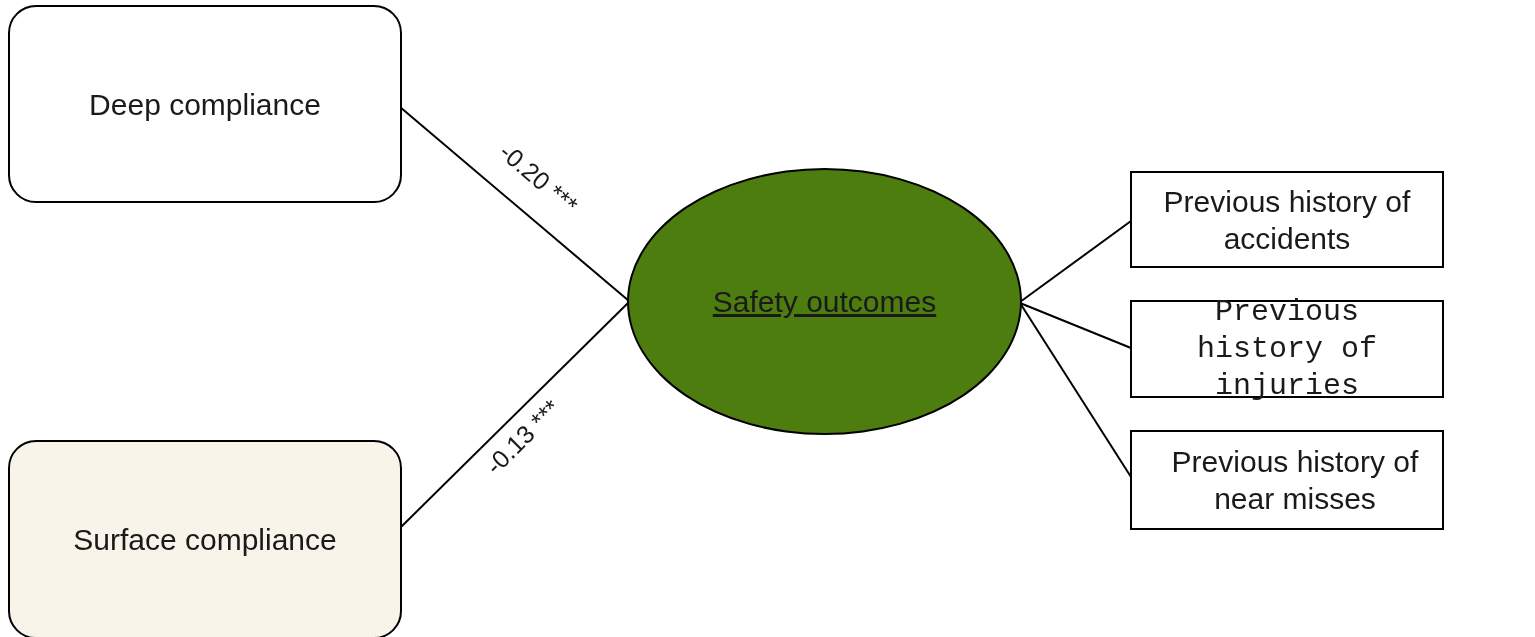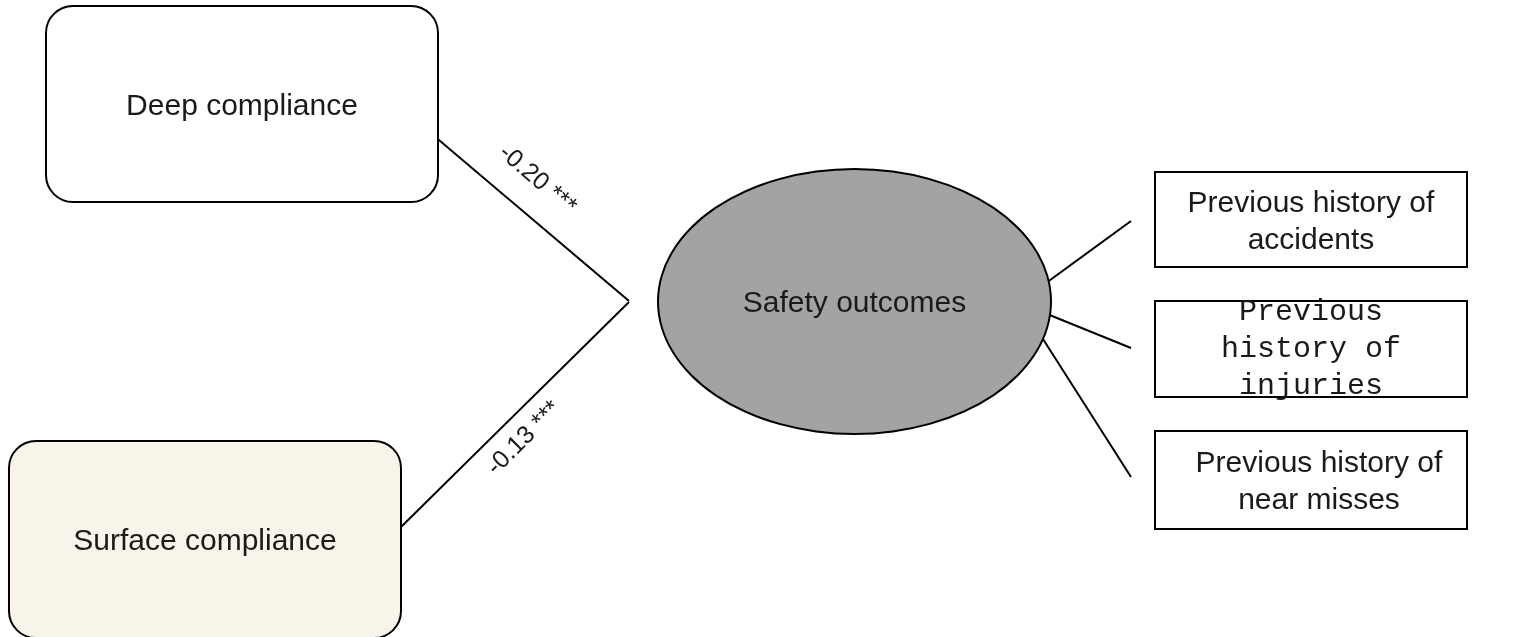--- a/index.html
+++ b/index.html
@@ -46,41 +46,40 @@
     background: #ffffff;
   }
   .rounded {
     border-radius: 28px;
   }
   .node-deep {
     left: 8px;
     top: 5px;
     width: 394px;
     height: 198px;
-    margin-left: 37px;
   }
   .node-surface {
     left: 8px;
     top: 440px;
     width: 394px;
     height: 199px;
     background: #f8f4ea;
   }
   .node-ellipse {
-    left: 657px;
+    left: 627px;
     top: 168px;
     width: 395px;
     height: 267px;
     border-radius: 50%;
-    background: #a3a3a3;
+    background: #4d7c0f;
+    text-decoration: underline;
   }
   .node-right {
     left: 1130px;
     width: 314px;
-    margin-left: 24px;
   }
   .node-accidents { top: 171px; height: 97px; }
   .node-injuries  { top: 300px; height: 98px; font-family: Liberation Mono, monospace; }
   .node-nearmiss  { top: 430px; height: 100px; padding-left: 16px; }
   .node-label {
     display: block;
     padding: 0 12px;
   }
 </style>
 </head>

